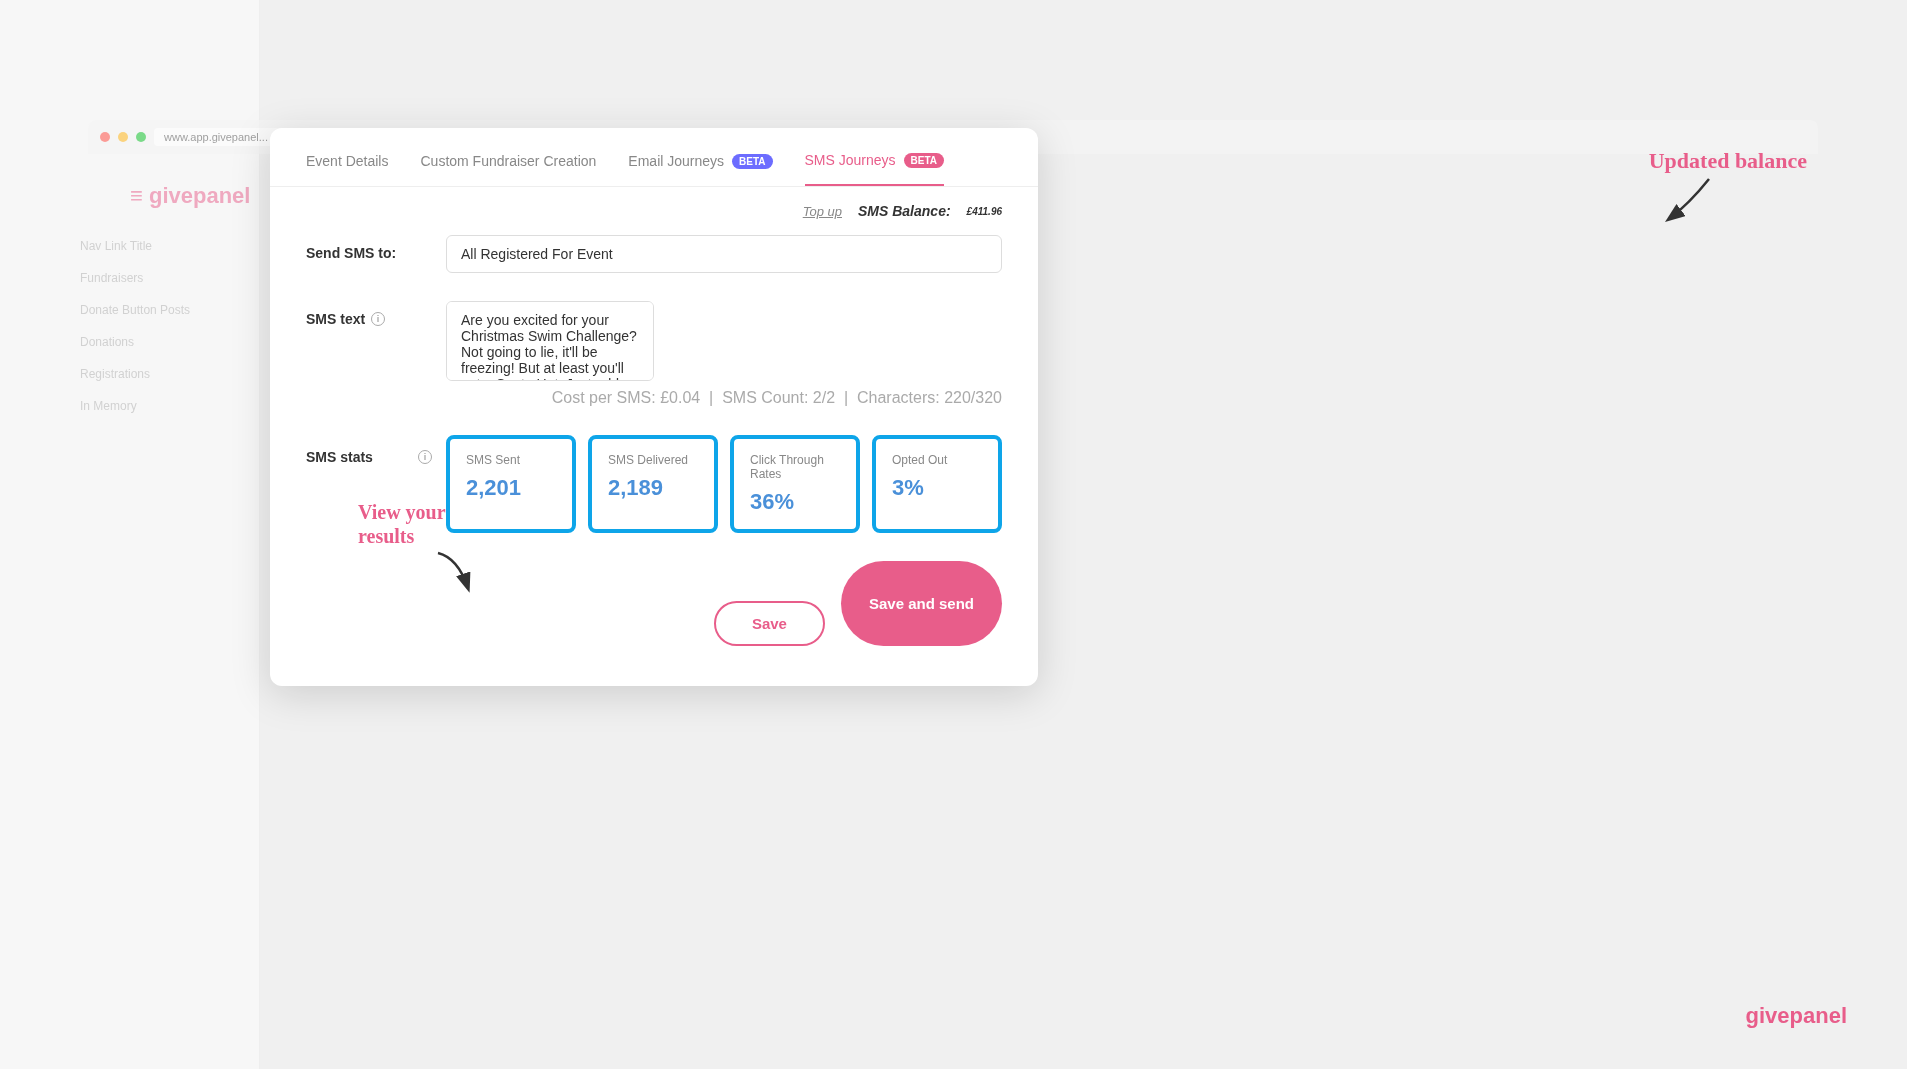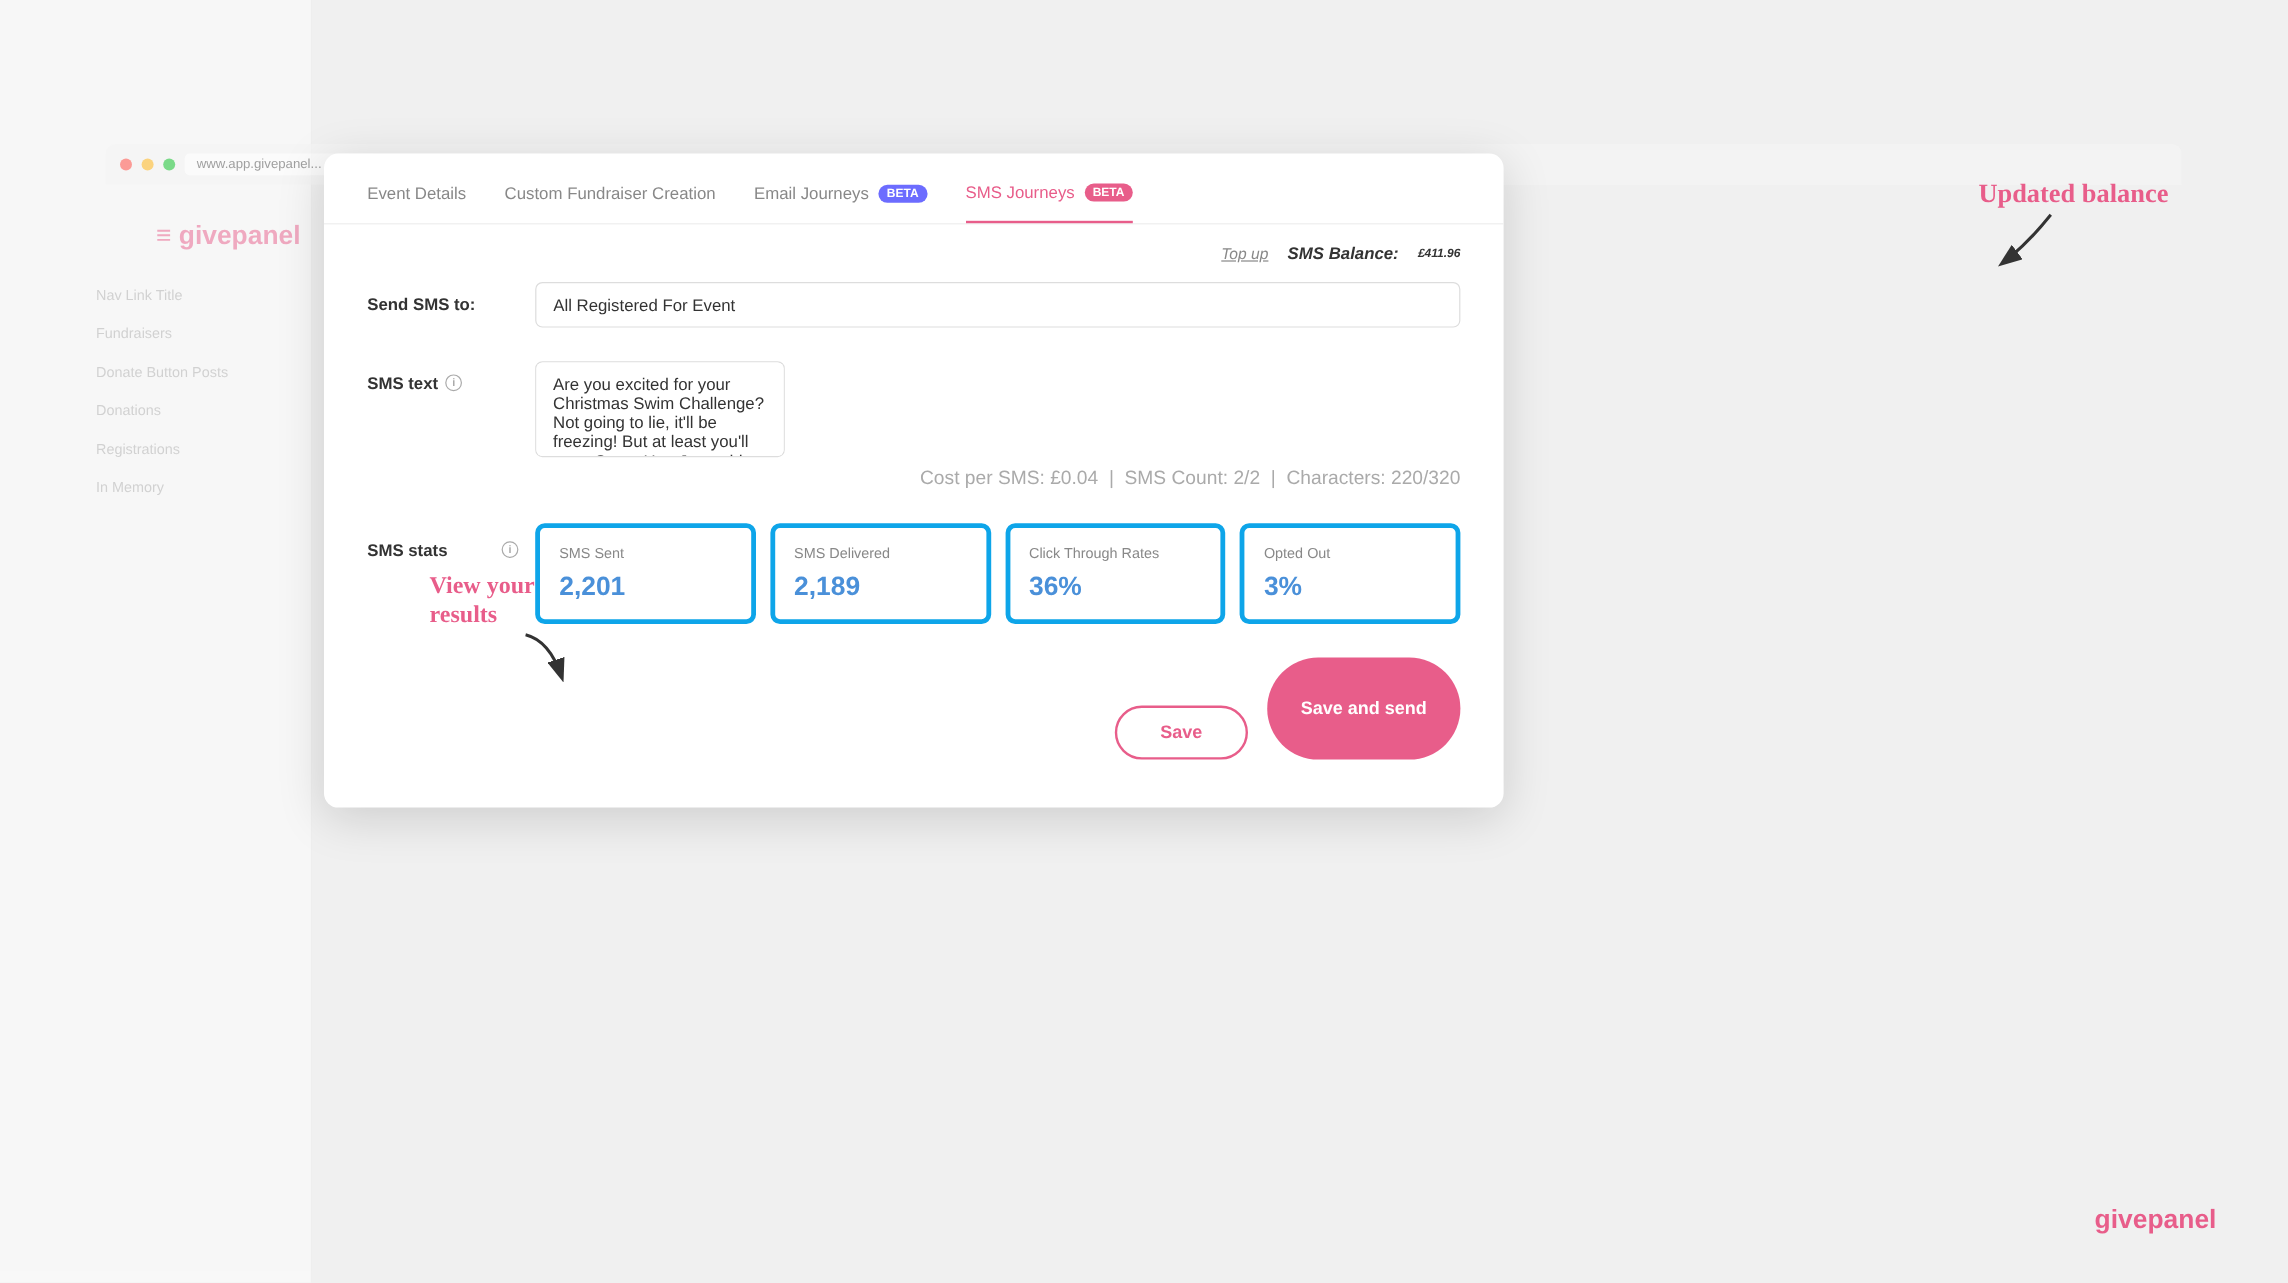--- a/index.html
+++ b/index.html
@@ -70,21 +70,21 @@
       font-size: 11px;
       color: #666;
       flex: 1;
       max-width: 300px;
     }
 
     
     .modal {
       position: absolute;
       left: 270px; top: 128px;
-      width: 983px;
+      width: 768px;
       background: #fff;
       border-radius: 12px;
       box-shadow: 0 8px 40px rgba(0,0,0,0.15);
       padding: 0 0 40px 0;
       overflow: hidden;
     }
 
     
     .tabs {
       display: flex;
@@ -440,21 +440,21 @@
   <svg width="80" height="50" viewBox="0 0 80 50">
     <path d="M 60 5 Q 40 30 20 45" stroke="#333" stroke-width="2.5" fill="none" marker-end="url(#arrowhead1)"></path>
     <defs>
       <marker id="arrowhead1" markerWidth="8" markerHeight="6" refX="6" refY="3" orient="auto">
         <polygon points="0 0, 8 3, 0 6" fill="#333"></polygon>
       </marker>
     </defs>
   </svg>
 </div>
 
-<div class="view-results-annotation" style="top: 476px; left: 358px;">
+<div class="view-results-annotation" style="top: 500px; left: 358px;">
   <div class="view-results-text">View your<br>results</div>
   <svg width="120" height="50" viewBox="0 0 120 50">
     <path d="M 80 5 Q 100 10 110 40" stroke="#333" stroke-width="2.5" fill="none" marker-end="url(#arrowhead2)"></path>
     <defs>
       <marker id="arrowhead2" markerWidth="8" markerHeight="6" refX="6" refY="3" orient="auto">
         <polygon points="0 0, 8 3, 0 6" fill="#333"></polygon>
       </marker>
     </defs>
   </svg>
 </div>

